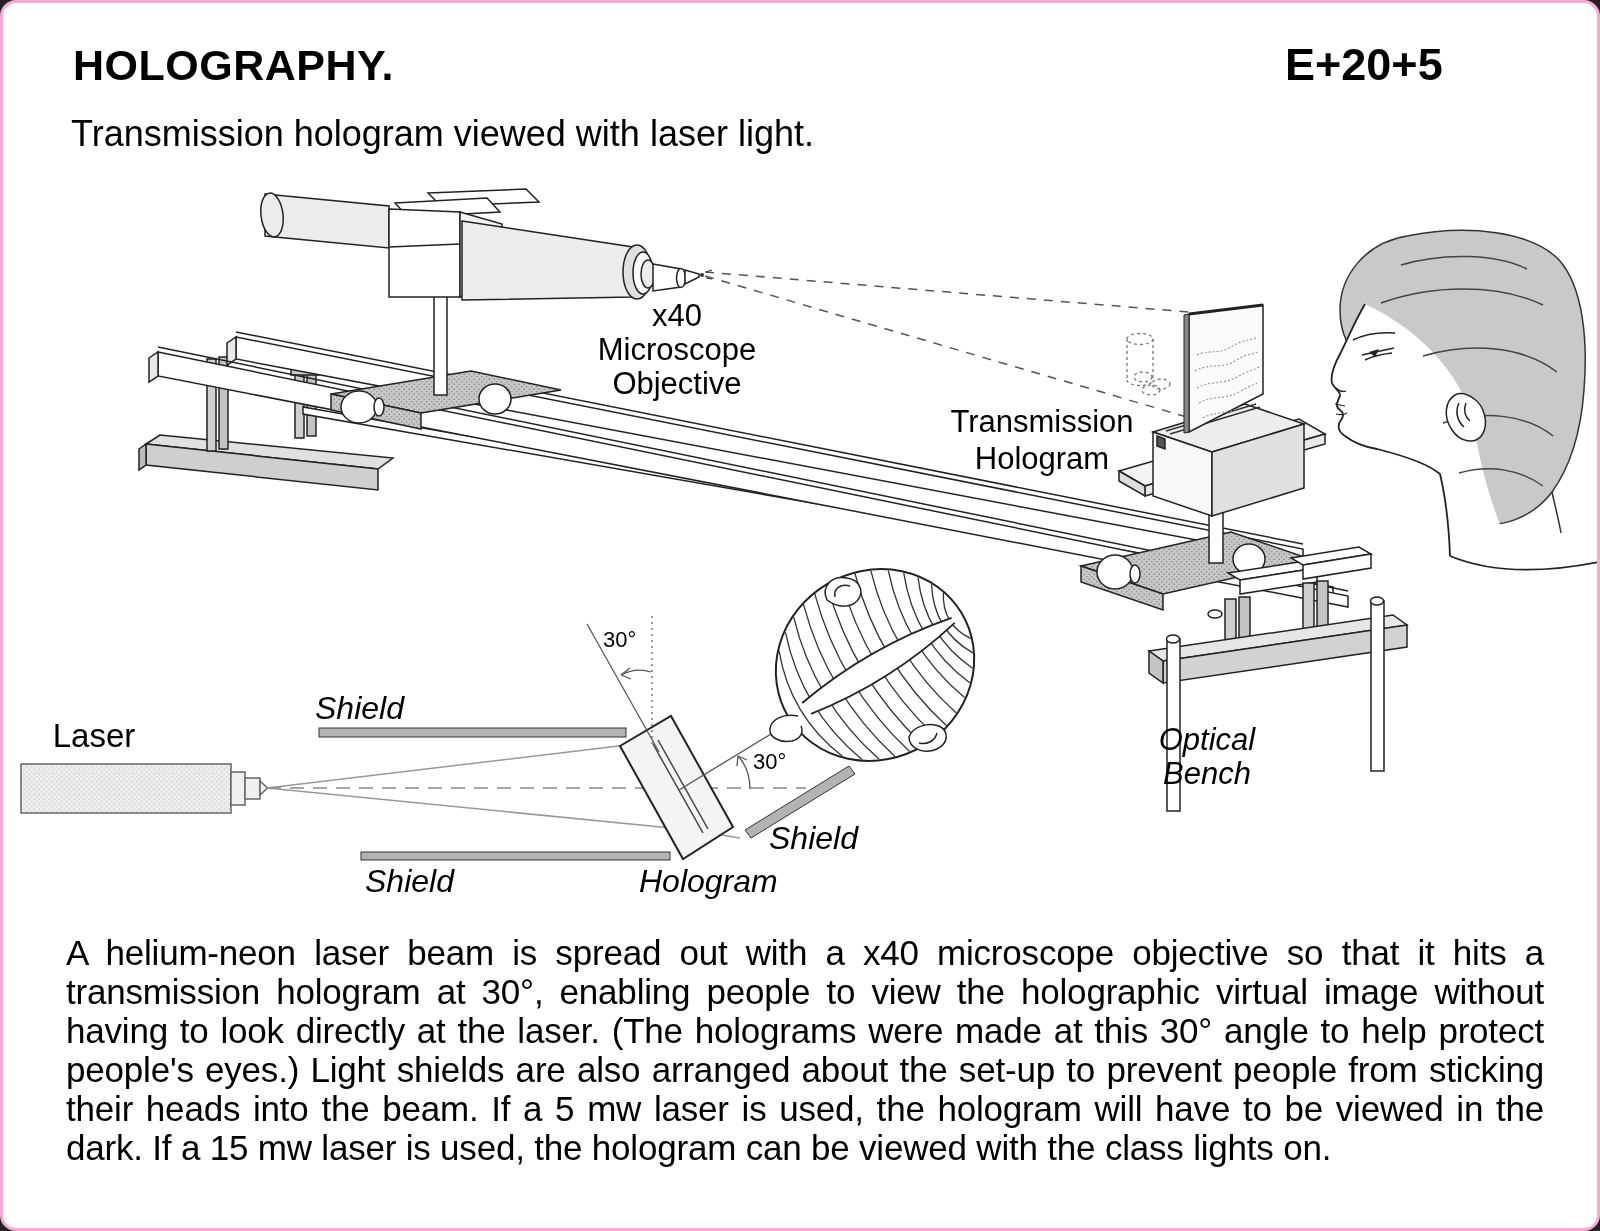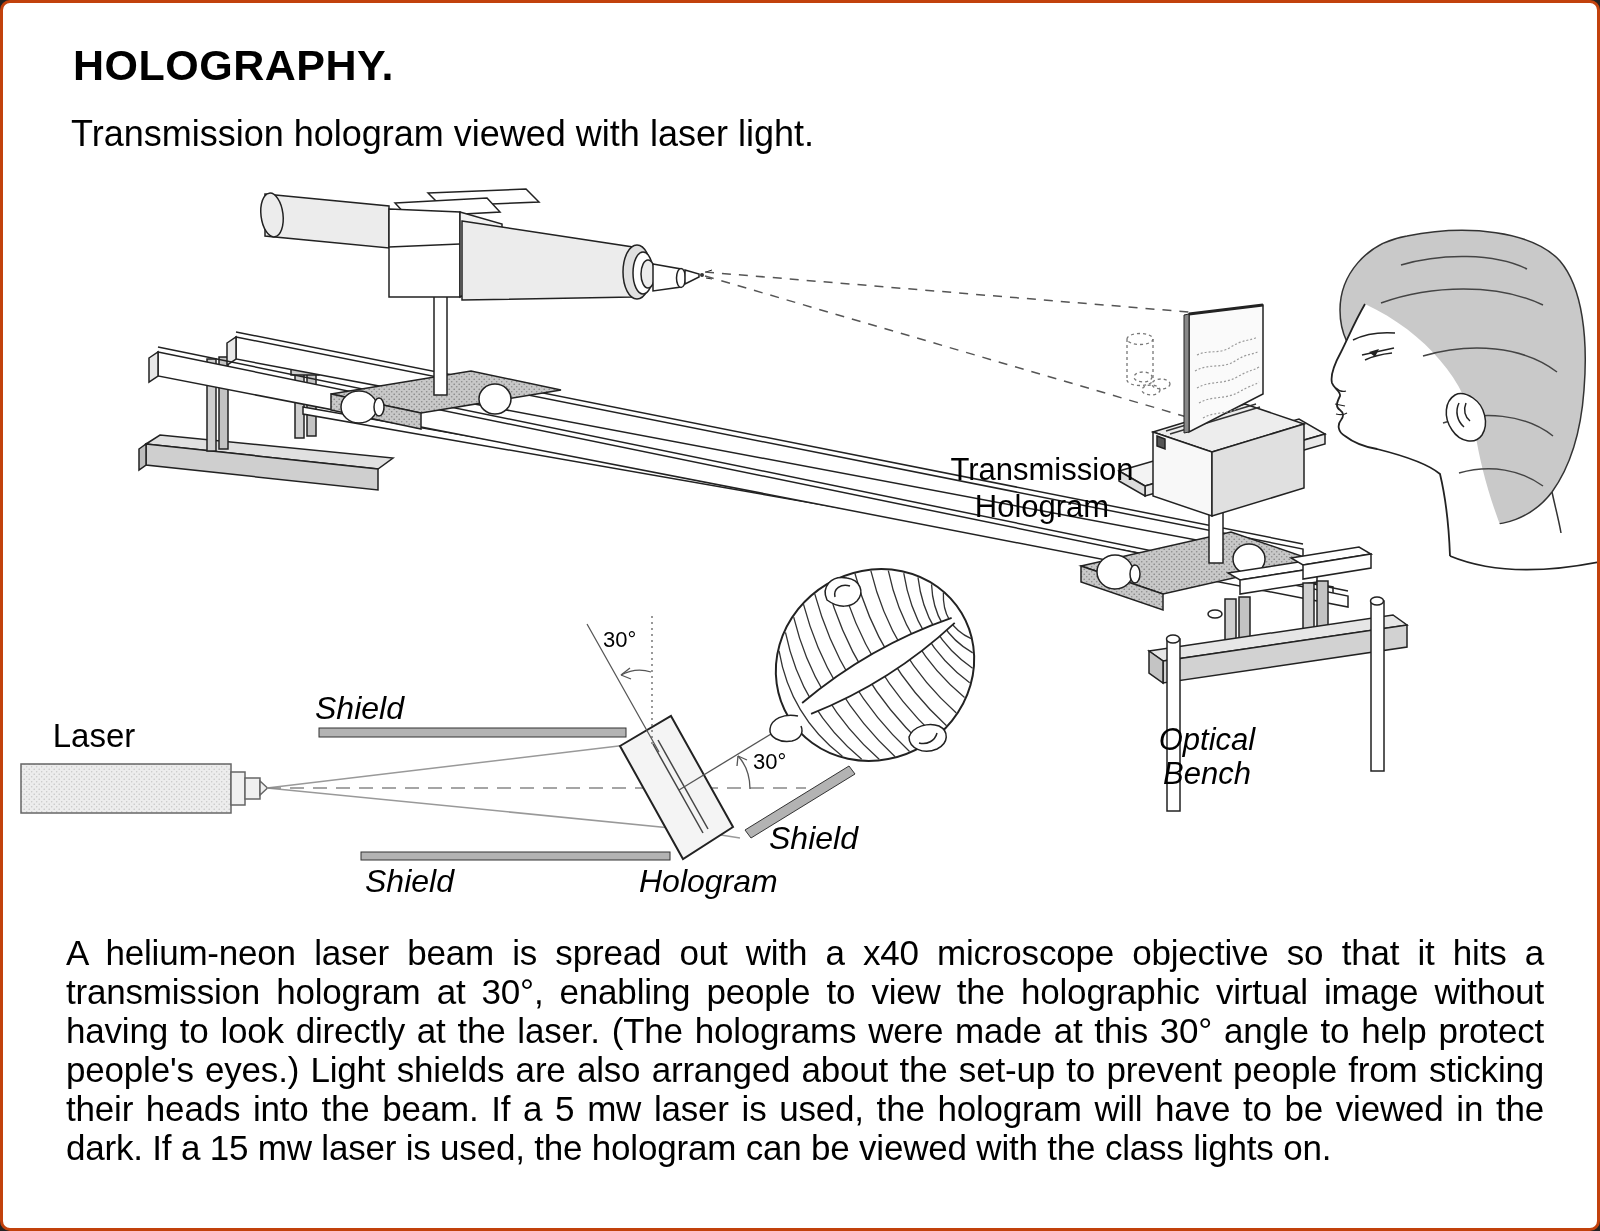--- a/index.html
+++ b/index.html
@@ -1,21 +1,21 @@
 <!DOCTYPE html>
 <html><head>
 <meta charset="utf-8">
 <style>
   html,body{margin:0;padding:0;background:#222;}
   .page{
     position:relative;
     width:1600px;height:1231px;
     background:#fff;
-    border:3px solid #c2410c;
-    border-radius:10px;
+    border:3px solid #f9a8d4;
+    border-radius:16px;
     box-sizing:border-box;
     overflow:hidden;
     font-family:"Liberation Sans", sans-serif;
     color:#000;
   }
   .abs{position:absolute;}
   .title{font-size:43px;font-weight:bold;letter-spacing:0.5px;}
   .code{font-size:45px;font-weight:bold;}
   .subtitle{font-size:36px;margin-top:10px;}
   .lbl{font-size:31px;line-height:34px;text-align:center;white-space:pre-line;}
@@ -272,23 +272,27 @@
         <path d="M824,597 C818,584 828,572 844,575 C857,577 862,589 854,598 C848,604 836,606 824,597 Z"></path>
         <path d="M832,594 C830,586 838,580 847,583" fill="none"></path>
         <path d="M906,734 C906,745 920,752 934,746 C946,740 946,728 936,723 C926,719 910,723 906,734 Z"></path>
         <path d="M916,740 C924,742 932,738 934,730" fill="none"></path>
         <path d="M795,713 C781,710 768,716 767,726 C766,734 776,740 789,738 C797,736 801,730 798,723" fill="#fff"></path>
       </g>
     </g>
   </svg>
 
   <div class="abs title" style="left:70px;top:38px;">HOLOGRAPHY.</div>
+  <div class="abs code" style="left:1282px;top:36px;">E+20+5</div>
   <div class="abs subtitle" style="left:68px;top:100px;">Transmission hologram viewed with laser light.</div>
 
-  <div class="abs lbl" style="left:919px;top:400px;width:240px;line-height:37px;margin-top:48px;">Transmission
+  <div class="abs lbl" style="left:560px;top:296px;width:228px;">x40
+Microscope
+Objective</div>
+  <div class="abs lbl" style="left:919px;top:400px;width:240px;line-height:37px;">Transmission
 Hologram</div>
   <div class="abs lbl" style="left:1104px;top:720px;width:200px;font-style:italic;">Optical
 Bench</div>
 
   <div class="abs lbl" style="left:31px;top:716px;width:120px;font-size:33px;">Laser</div>
   <div class="abs lbl lbl-left" style="left:312px;top:688px;font-size:32px;">Shield</div>
   <div class="abs lbl lbl-left" style="left:362px;top:861px;font-size:32px;">Shield</div>
   <div class="abs lbl lbl-left" style="left:766px;top:818px;font-size:32px;">Shield</div>
   <div class="abs lbl lbl-left" style="left:636px;top:861px;font-size:32px;">Hologram</div>
   <div class="abs angle" style="left:600px;top:624px;">30°</div>

